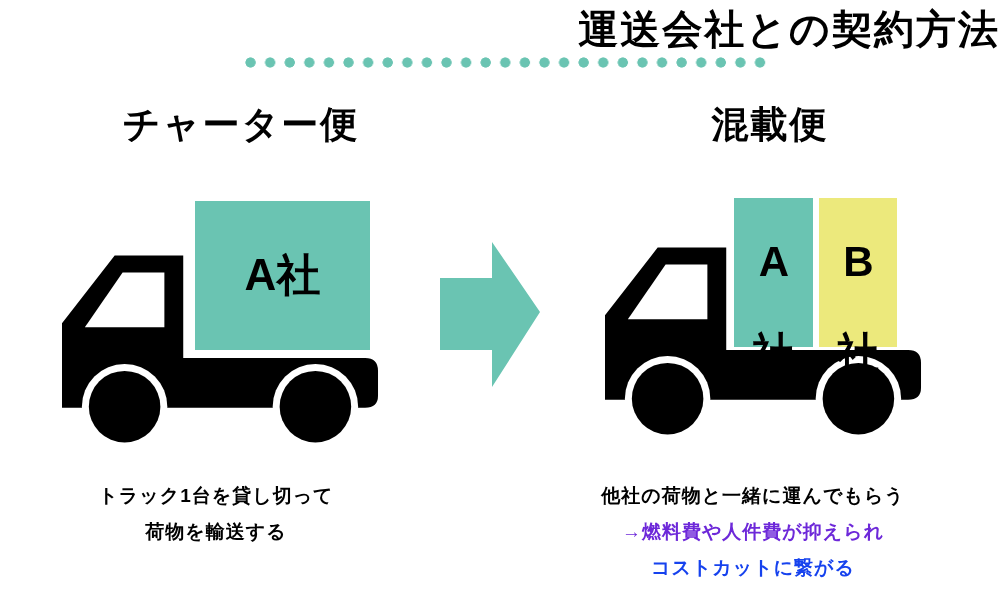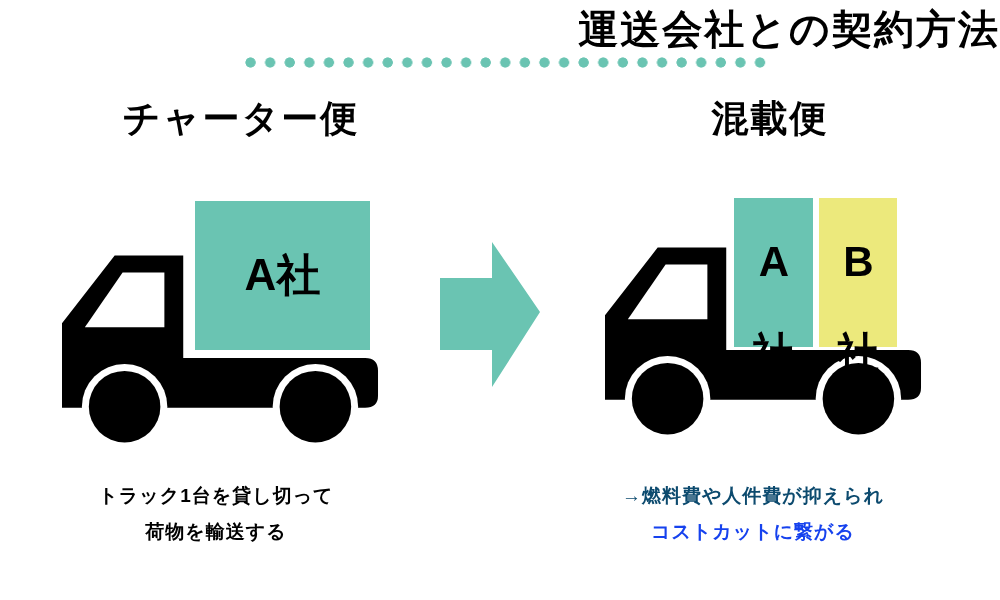--- a/index.html
+++ b/index.html
@@ -21,21 +21,21 @@
     letter-spacing: 2px;
   }
   #title-dots {
     top: 57px; left: 245px; width: 521px; height: 11px;
     background-image: radial-gradient(circle at 5.5px 50%, var(--dot-color, #6ac4b2) 4.8px, transparent 5.4px);
     background-size: 19.6px 11px;
     background-repeat: repeat-x;
   }
 
   .section-heading {
-    top: 94px; width: 400px;
+    top: 100px; width: 400px;
     text-align: center;
     font-size: 37px;
     letter-spacing: 2px;
   }
   #charter-heading { left: 41px; }
   #consolidated-heading { left: 570px; }
 
   .truck { width: 318px; height: 196px; }
   #charter-truck { left: 62px; top: 255px; }
   #consolidated-truck { left: 605px; top: 247px; }
@@ -113,15 +113,16 @@
 <div class="abs cargo" id="cargo-b" style="background-color: rgb(236, 233, 124);">
   <span class="cargo-vertical-text">B社</span>
 </div>
 
 <div class="abs caption" id="charter-caption">
   <span class="caption-line">トラック1台を貸し切って</span>
   <span class="caption-line">荷物を輸送する</span>
 </div>
 
 <div class="abs caption" id="consolidated-caption">
-  <span class="caption-line" style="color: #0c4a6e;">→燃料費や人件費が抑えられ</span>
+  <span class="caption-line">他社の荷物と一緒に運んでもらう</span>
+  <span class="caption-line" style="color: #6d28d9;">→燃料費や人件費が抑えられ</span>
   <span class="caption-line" style="color: rgb(22, 66, 238);">コストカットに繋がる</span>
 </div>
 
 </body></html>

